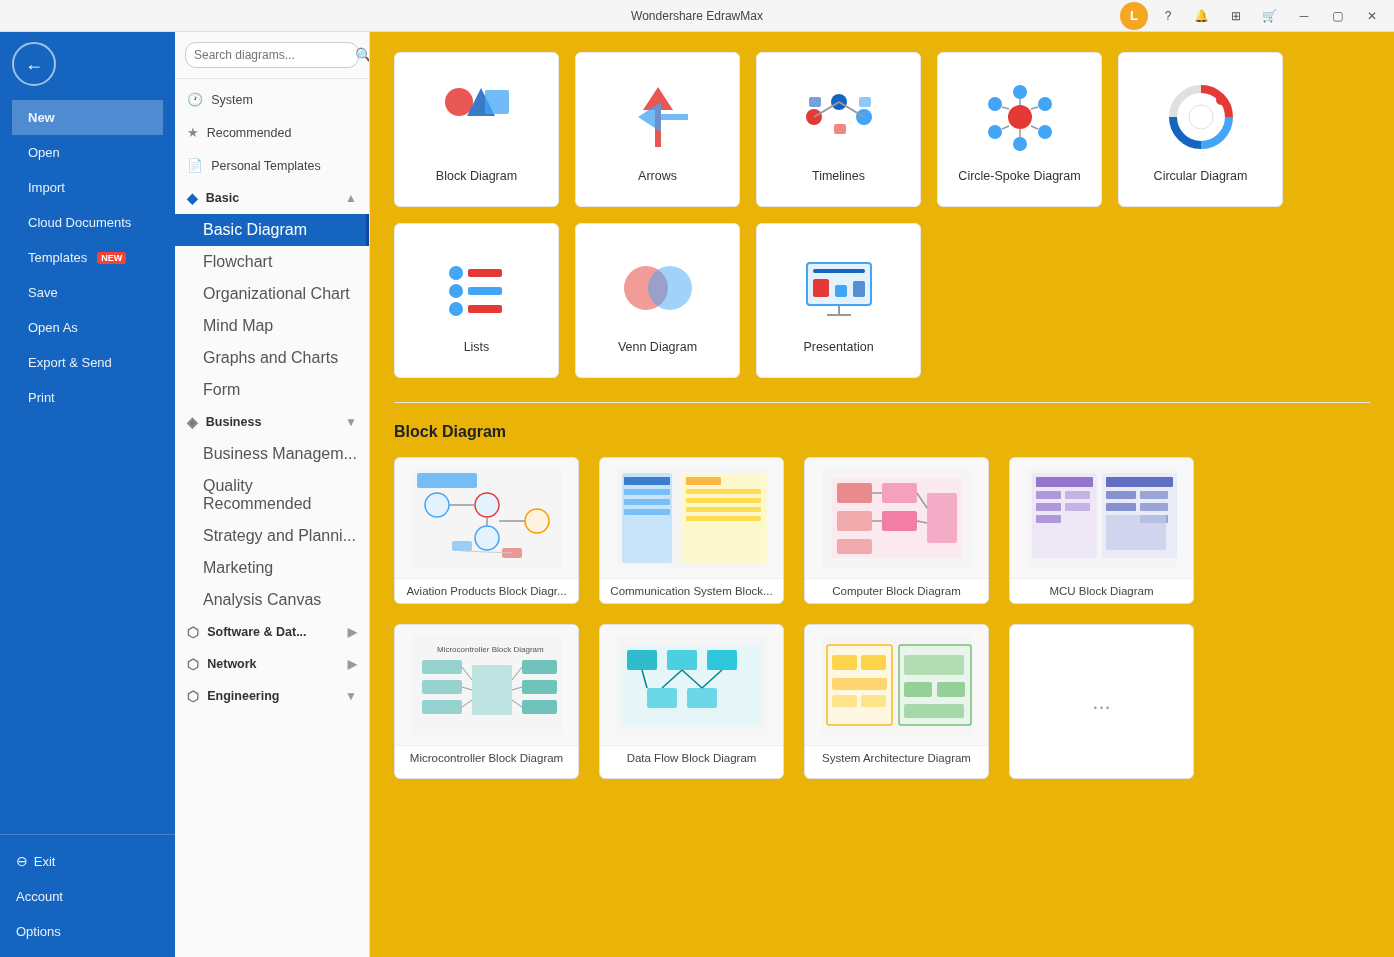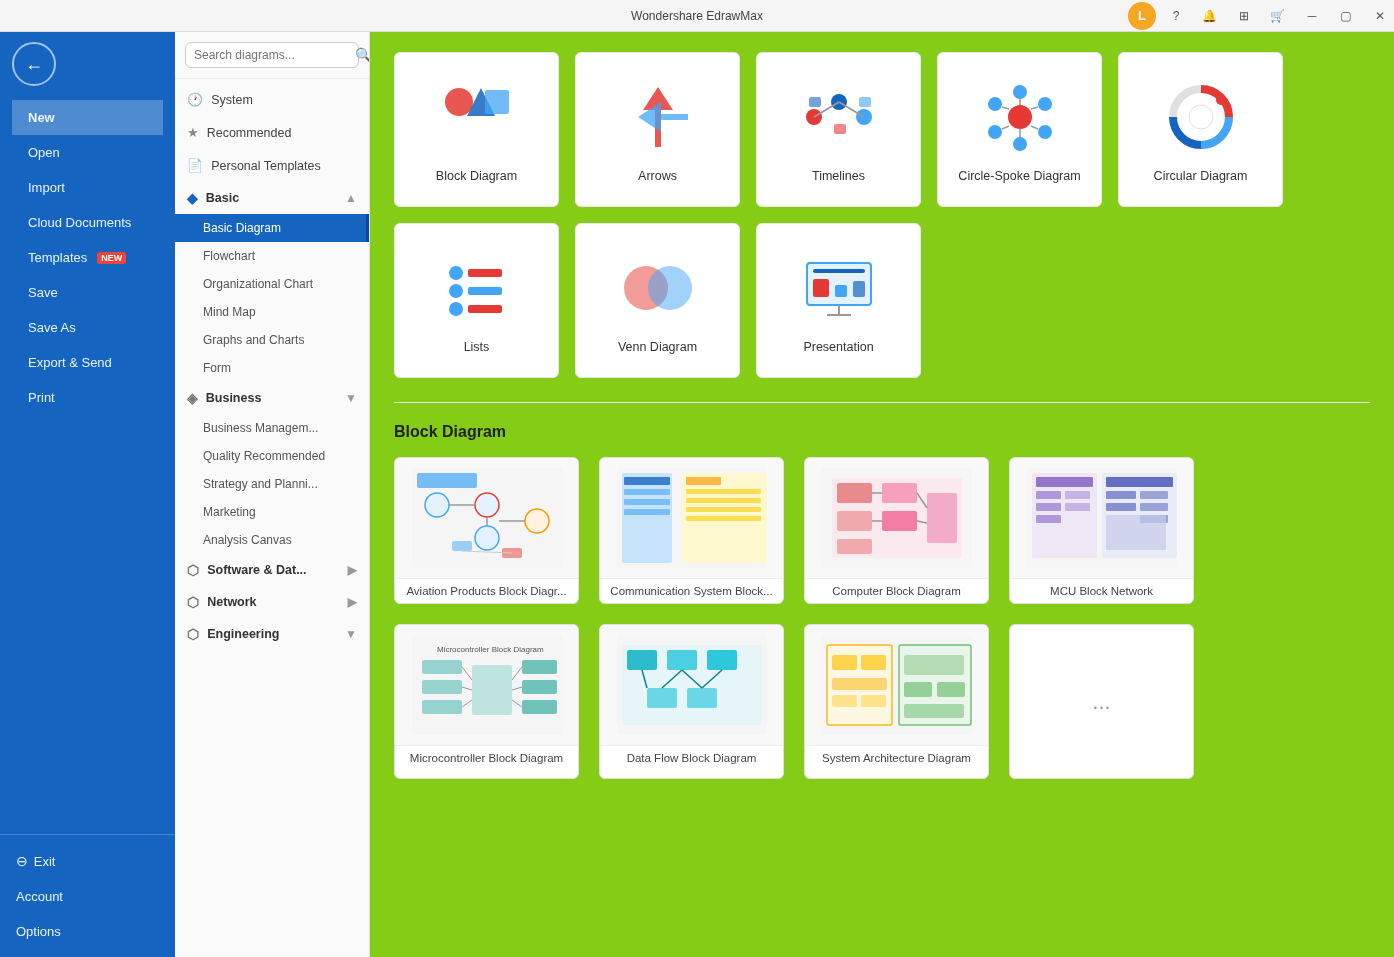--- a/index.html
+++ b/index.html
@@ -6,21 +6,21 @@
     body { font-family: 'Segoe UI', Arial, sans-serif; font-size: 13px; background: #f0f0f0; display: flex; flex-direction: column; height: 957px; overflow: hidden; }
 
     
     .titlebar {
       height: 32px;
       background: #f5f5f5;
       display: flex;
       align-items: center;
       justify-content: space-between;
       border-bottom: 1px solid #ddd;
-      padding: 0 0;
+      padding: 0 8px;
       flex-shrink: 0;
     }
     .titlebar-center {
       position: absolute;
       left: 50%;
       transform: translateX(-50%);
       font-size: 12px;
       color: #444;
     }
     .titlebar-left { display: flex; align-items: center; gap: 8px; }
@@ -102,21 +102,21 @@
     }
     .search-bar {
       padding: 10px;
       border-bottom: 1px solid #e8e8e8;
     }
     .search-input-wrap {
       display: flex;
       align-items: center;
       background: white;
       border: 1px solid #ccc;
-      border-radius: 6px;
+      border-radius: 11px;
       padding: 4px 8px;
       gap: 6px;
     }
     .search-input-wrap input {
       border: none; outline: none; font-size: 12px; flex: 1; color: #555;
       background: transparent;
     }
     .search-icon { color: #999; font-size: 14px; }
 
     .middle-nav {
@@ -140,34 +140,34 @@
       justify-content: space-between;
       padding: 8px 12px;
       cursor: pointer;
       font-size: 12.5px;
       font-weight: 600;
       color: #333;
     }
     .nav-sub-item {
       padding: 7px 12px 7px 28px;
       cursor: pointer;
-      font-size: 12px;
+      font-size: 16px;
       color: #555;
     }
     .nav-sub-item.active {
       background: #1565c0;
       color: white;
       border-right: 3px solid #0d47a1;
     }
     .nav-section-icon { font-size: 12px; color: #999; }
 
     
     .main-content {
       flex: 1;
-      background: #84cc16;
+      background: #eab308;
       overflow-y: auto;
       overflow-x: hidden;
     }
     .content-inner {
       padding: 20px 24px;
     }
 
     
     .category-grid {
       display: flex;
@@ -304,21 +304,21 @@
         <span>Cloud Documents</span>
       </div>
       <div class="sidebar-item">
         <span>Templates</span>
         <span class="badge-new">NEW</span>
       </div>
       <div class="sidebar-item">
         <span>Save</span>
       </div>
       <div class="sidebar-item">
-        <span>Save As</span>
+        <span>Open As</span>
       </div>
       <div class="sidebar-item">
         <span>Export &amp; Send</span>
       </div>
       <div class="sidebar-item">
         <span>Print</span>
       </div>
     </div>
     <div class="sidebar-bottom">
       <div class="sidebar-item">
@@ -630,21 +630,21 @@
               <rect x="80" y="10" width="75" height="85" rx="2" fill="#e8eaf6" opacity="0.9"></rect>
               <rect x="84" y="14" width="67" height="10" rx="1" fill="#3f51b5" opacity="0.8"></rect>
               <rect x="84" y="28" width="30" height="8" rx="1" fill="#5c6bc0" opacity="0.7"></rect>
               <rect x="84" y="40" width="30" height="8" rx="1" fill="#5c6bc0" opacity="0.7"></rect>
               <rect x="118" y="28" width="28" height="8" rx="1" fill="#7986cb" opacity="0.7"></rect>
               <rect x="118" y="40" width="28" height="8" rx="1" fill="#7986cb" opacity="0.7"></rect>
               <rect x="118" y="52" width="28" height="8" rx="1" fill="#7986cb" opacity="0.7"></rect>
               <rect x="84" y="52" width="60" height="35" rx="1" fill="#c5cae9" opacity="0.7"></rect>
             </svg>
           </div>
-          <div class="template-name">MCU Block Network</div>
+          <div class="template-name">MCU Block Diagram</div>
         </div>
 
         <div class="template-card">
           <div class="template-thumb">
             <svg width="160" height="110" viewBox="0 0 160 110">
               <rect x="5" y="5" width="150" height="100" rx="3" fill="#f5f5f5"></rect>
               <text x="30" y="22" font-size="8" fill="#555" font-family="sans-serif">Microcontroller Block Diagram</text>
               <rect x="15" y="30" width="40" height="14" rx="2" fill="#80cbc4" opacity="0.8"></rect>
               <rect x="15" y="50" width="40" height="14" rx="2" fill="#80cbc4" opacity="0.8"></rect>
               <rect x="15" y="70" width="40" height="14" rx="2" fill="#80cbc4" opacity="0.8"></rect>

